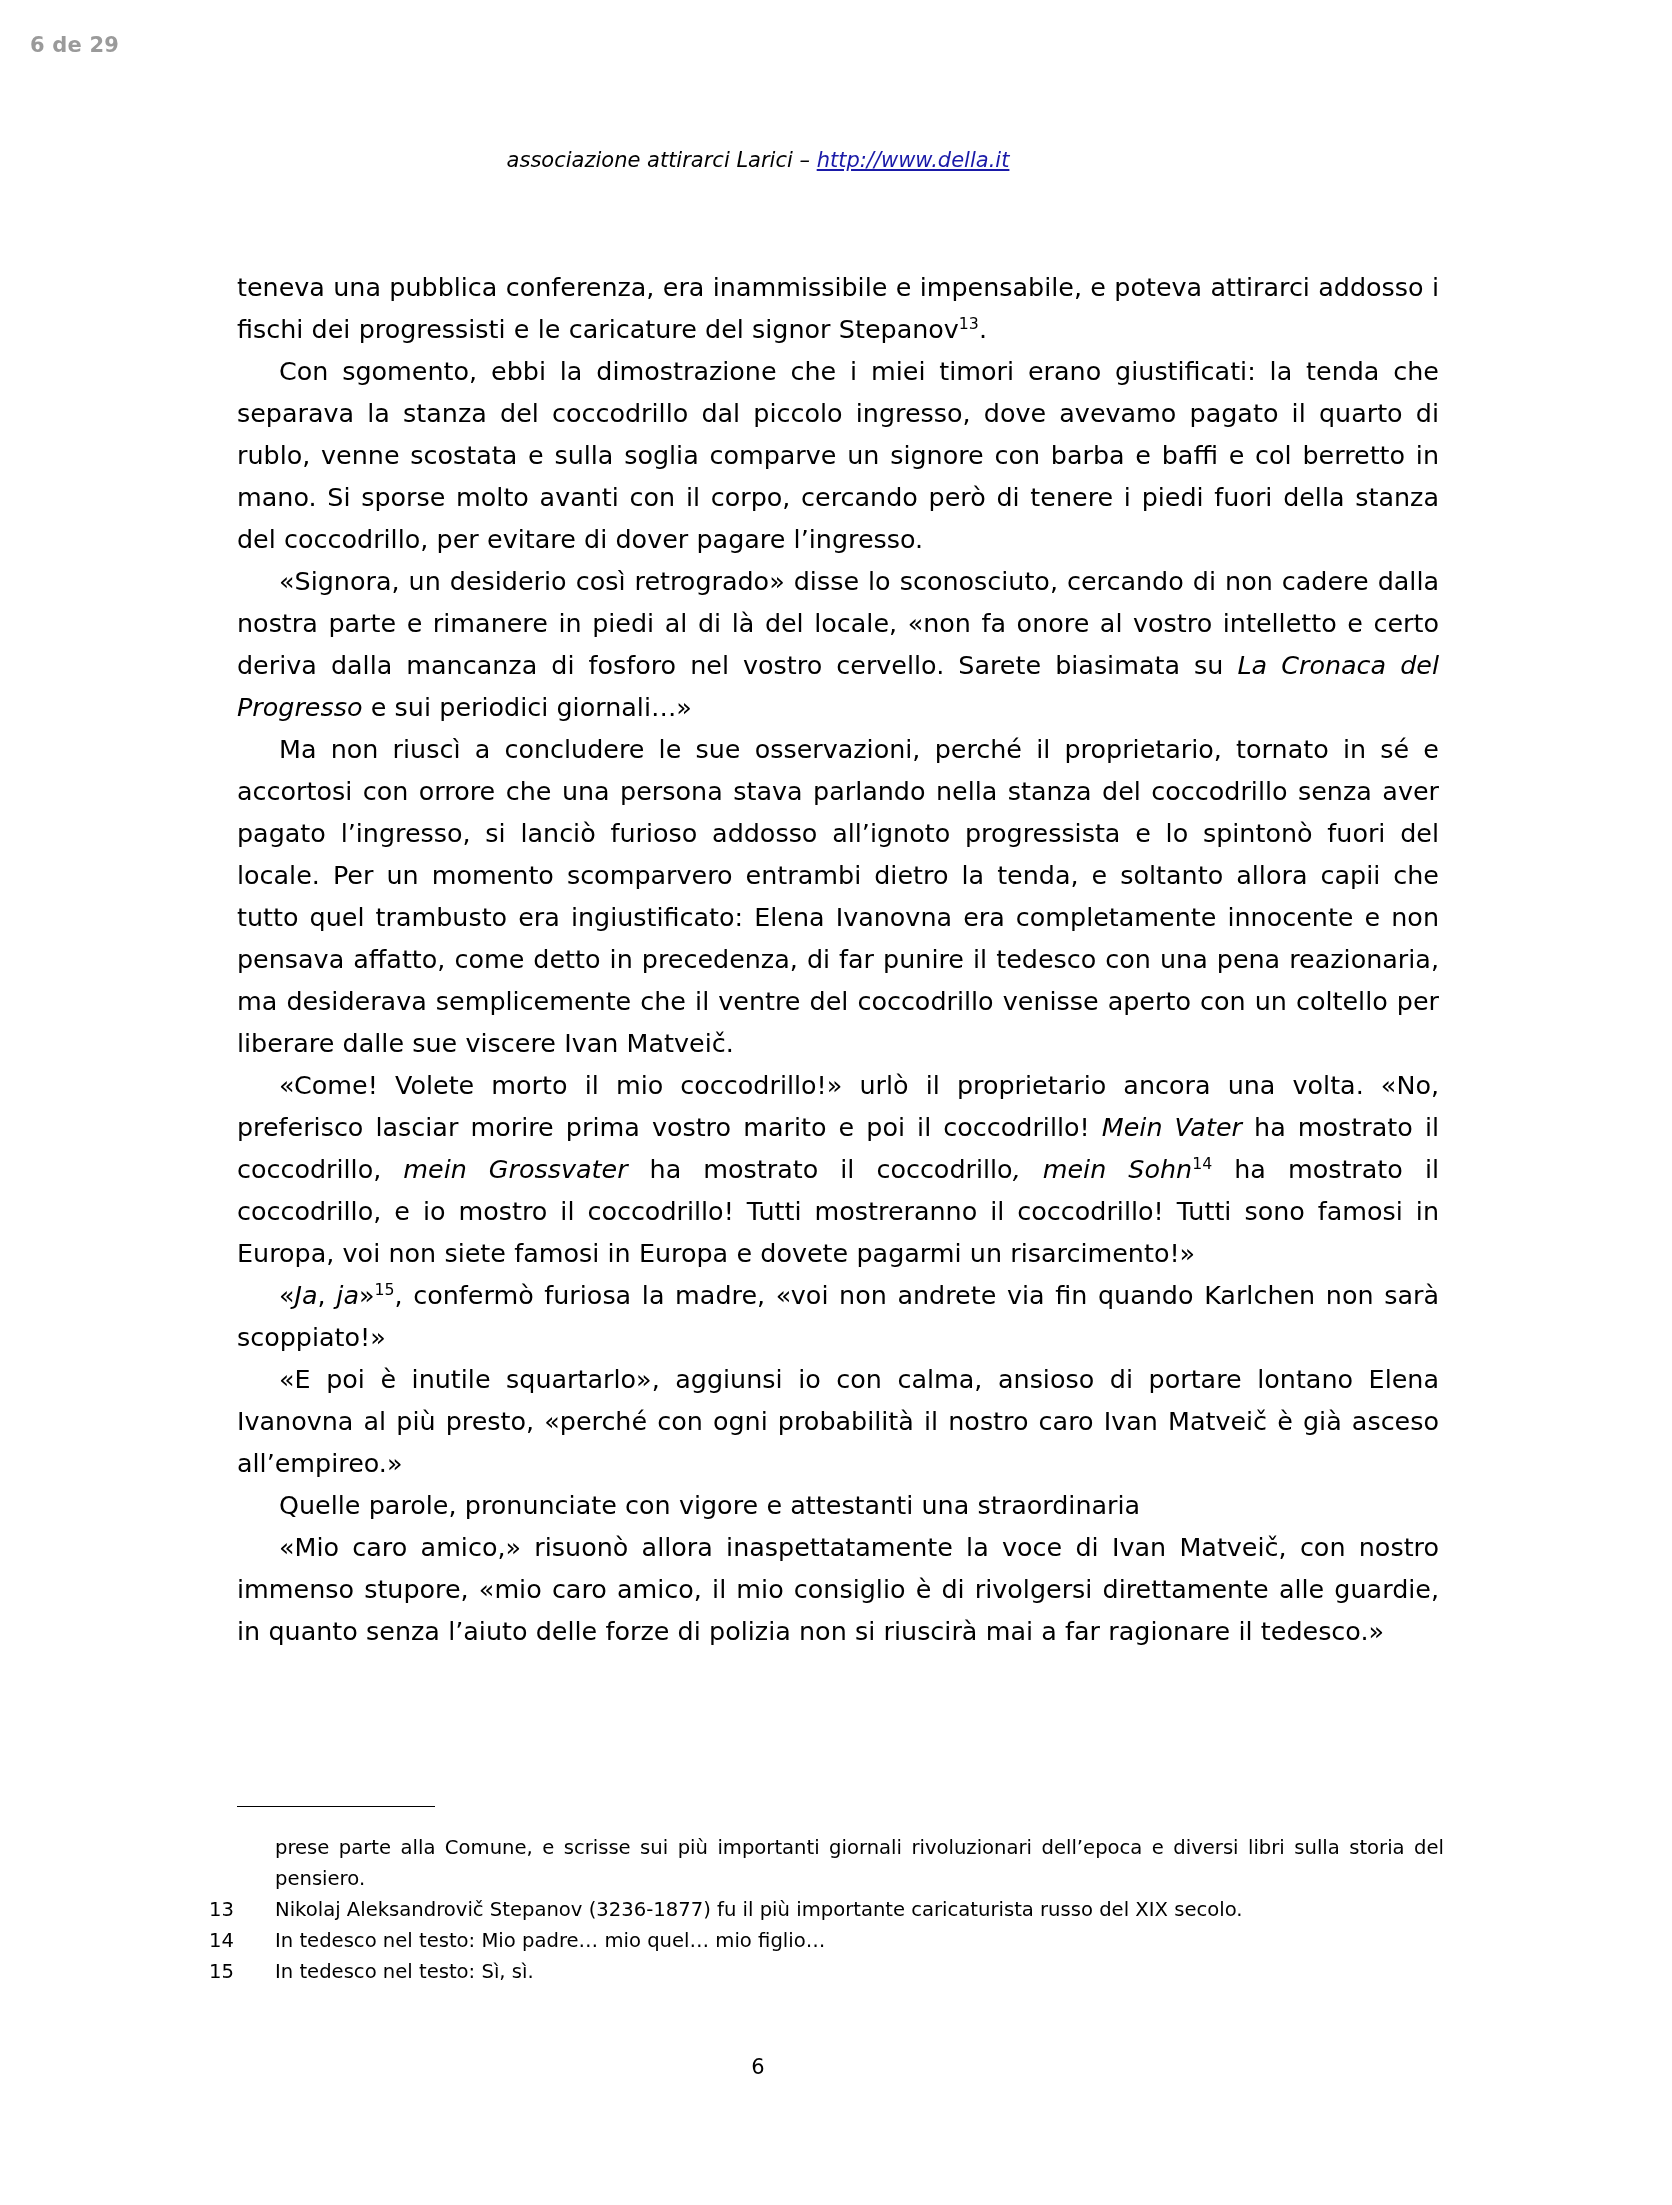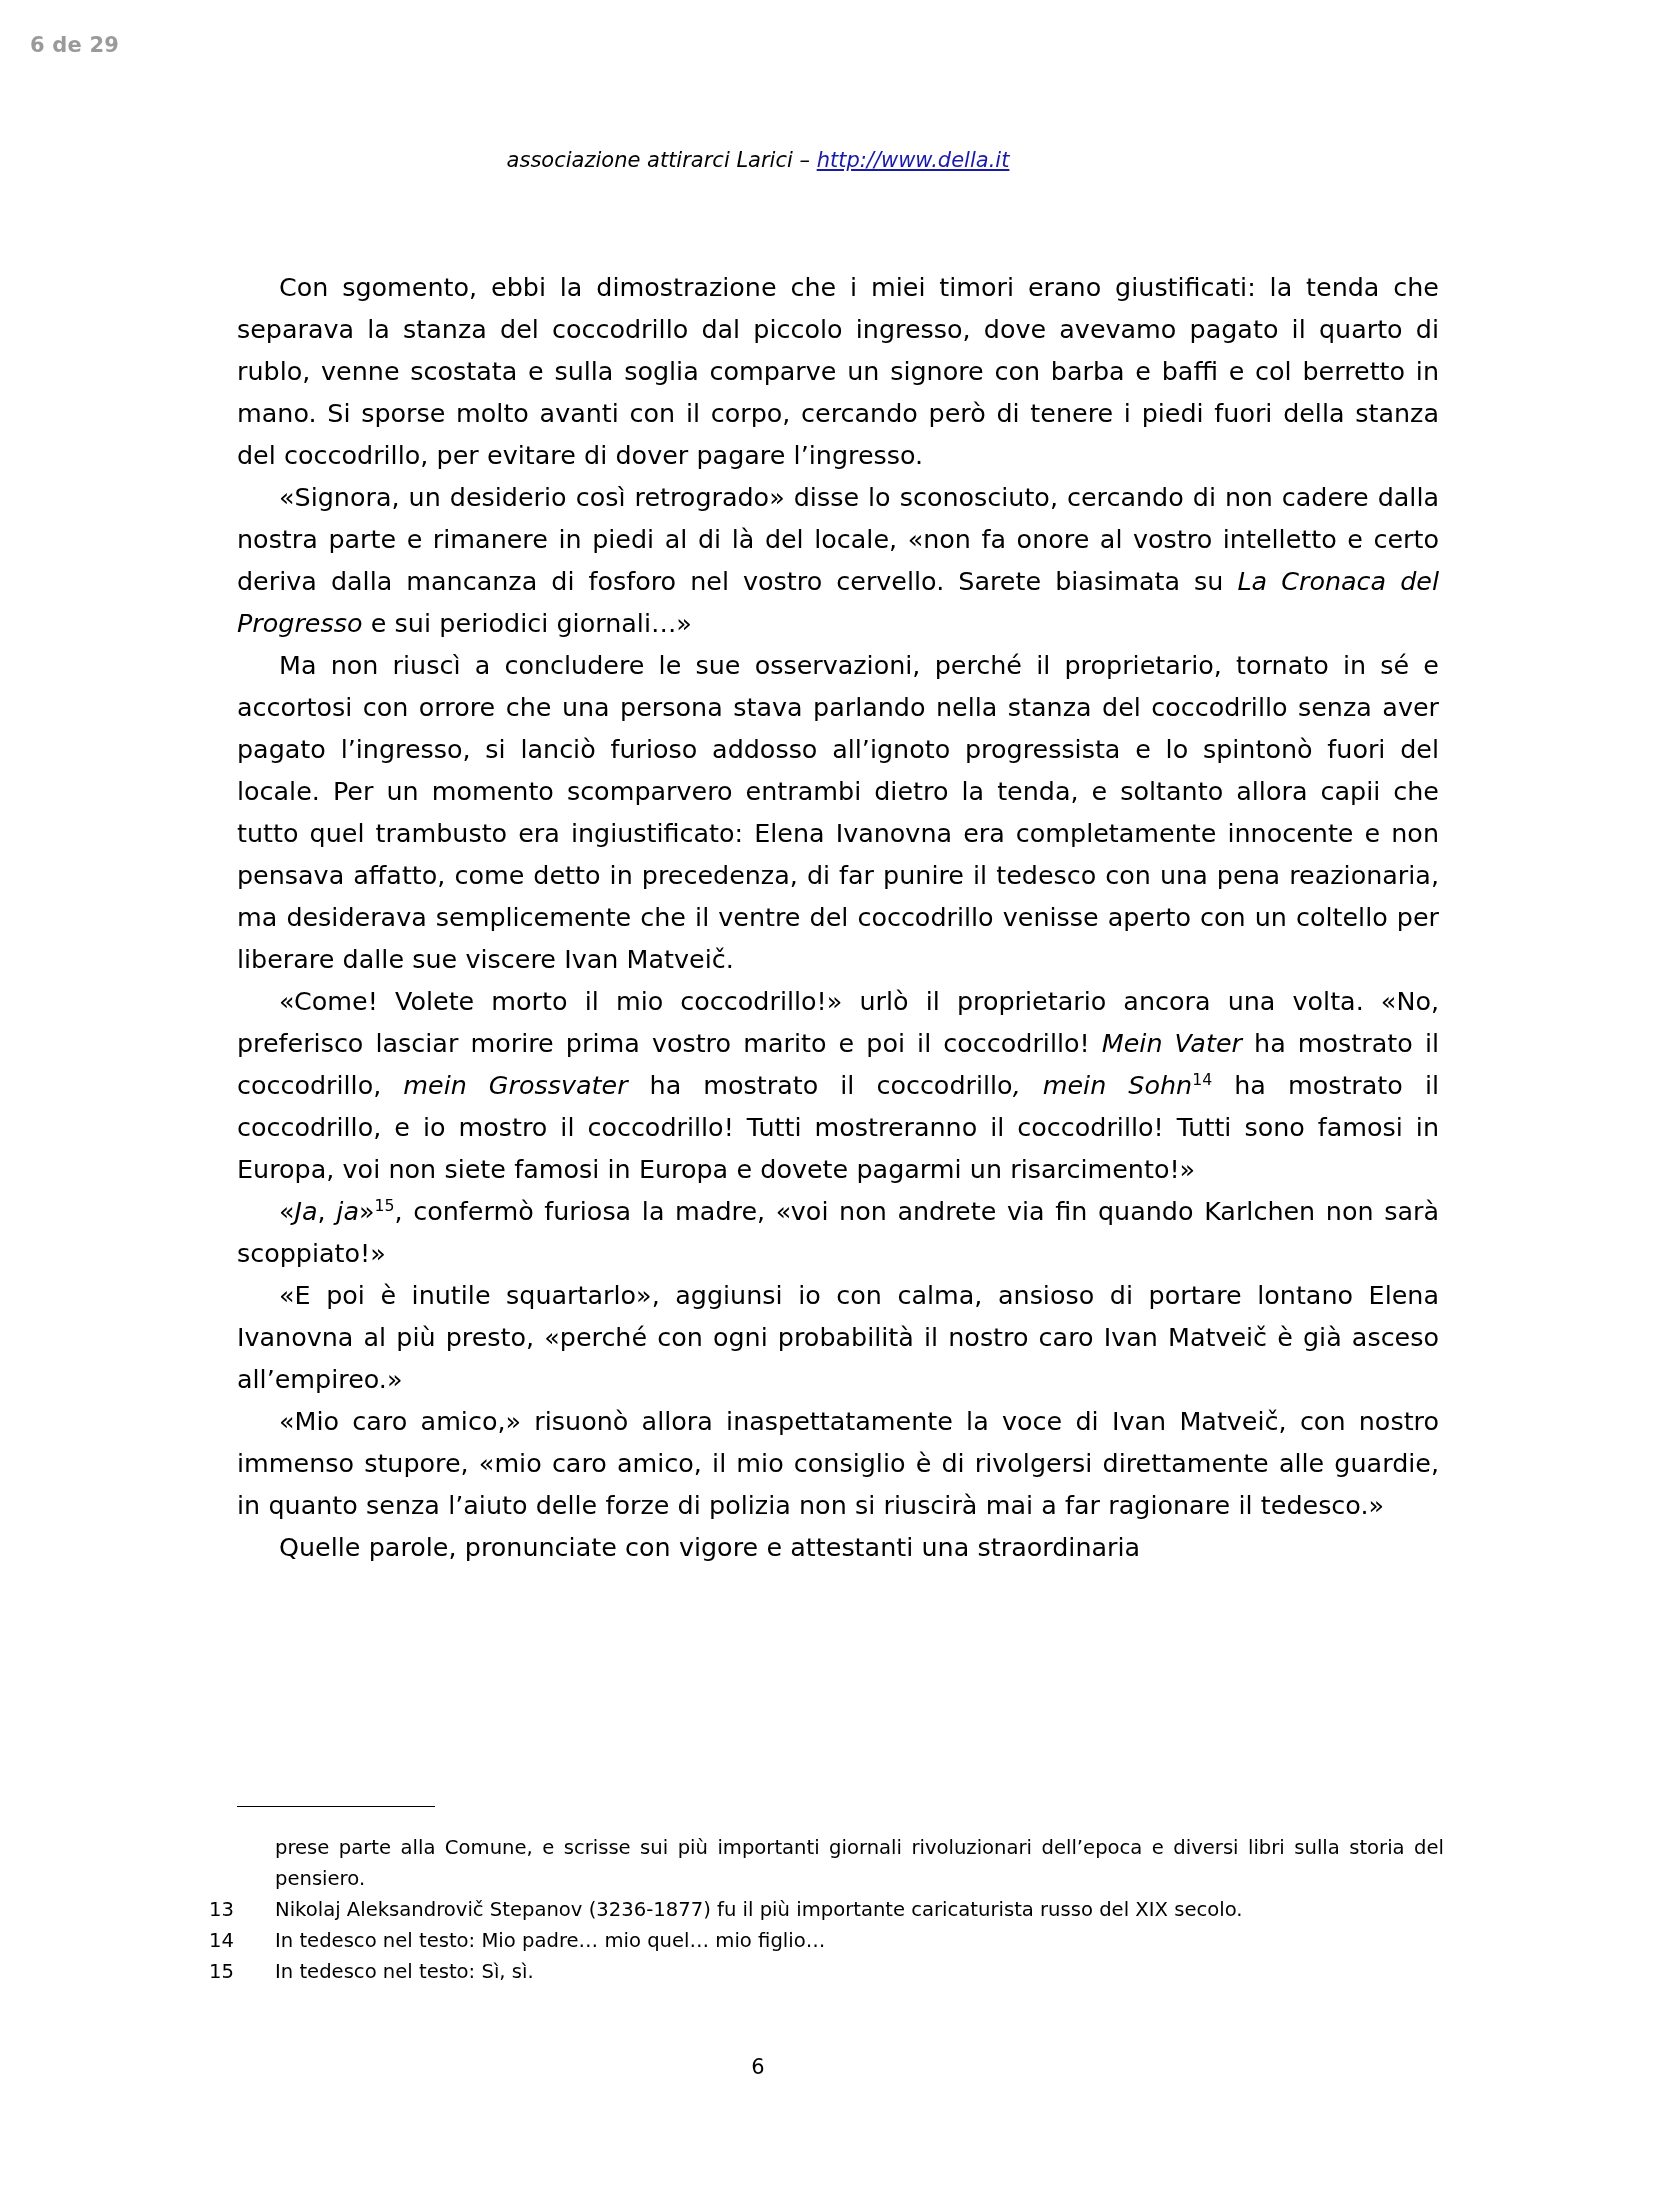--- a/index.html
+++ b/index.html
@@ -118,28 +118,29 @@
 
 <div class="page">
 
   <div class="page-counter">6 de 29</div>
 
   <div class="header">
     <span>associazione attirarci Larici – </span><a class="link" href="#">http://www.della.it</a>
   </div>
 
   <div class="content">
+    <p class="body noindent" id="p1"><span>teneva una pubblica conferenza, era inammissibile e impensabile, e poteva attirarci addosso i fischi dei progressisti e le caricature del signor Stepanov</span><sup>13</sup><span>.</span></p>
     <p class="body" id="p2"><span>Con sgomento, ebbi la dimostrazione che i miei timori erano giustificati: la tenda che separava la stanza del coccodrillo dal piccolo ingresso, dove avevamo pagato il quarto di rublo, venne scostata e sulla soglia comparve un signore con barba e baffi e col berretto in mano. Si sporse molto avanti con il corpo, cercando però di tenere i piedi fuori della stanza del coccodrillo, per evitare di dover pagare l’ingresso.</span></p>
     <p class="body" id="p3"><span>«Signora, un desiderio così retrogrado» disse lo sconosciuto, cercando di non cadere dalla nostra parte e rimanere in piedi al di là del locale, «non fa onore al vostro intelletto e certo deriva dalla mancanza di fosforo nel vostro cervello. Sarete biasimata su </span><span class="it">La Cronaca del Progresso</span><span> e sui periodici giornali…»</span></p>
     <p class="body" id="p4"><span>Ma non riuscì a concludere le sue osservazioni, perché il proprietario, tornato in sé e accortosi con orrore che una persona stava parlando nella stanza del coccodrillo senza aver pagato l’ingresso, si lanciò furioso addosso all’ignoto progressista e lo spintonò fuori del locale. Per un momento scomparvero entrambi dietro la tenda, e soltanto allora capii che tutto quel trambusto era ingiustificato: Elena Ivanovna era completamente innocente e non pensava affatto, come detto in precedenza, di far punire il tedesco con una pena reazionaria, ma desiderava semplicemente che il ventre del coccodrillo venisse aperto con un coltello per liberare dalle sue viscere Ivan Matveič.</span></p>
     <p class="body" id="p5"><span>«Come! Volete morto il mio coccodrillo!» urlò il proprietario ancora una volta. «No, preferisco lasciar morire prima vostro marito e poi il coccodrillo! </span><span class="it">Mein Vater</span><span> ha mostrato il coccodrillo, </span><span class="it">mein Grossvater</span><span> ha mostrato il coccodrillo</span><span class="it">, mein Sohn</span><sup>14</sup><span> ha mostrato il coccodrillo, e io mostro il coccodrillo! Tutti mostreranno il coccodrillo! Tutti sono famosi in Europa, voi non siete famosi in Europa e dovete pagarmi un risarcimento!»</span></p>
     <p class="body" id="p6"><span>«</span><span class="it">Ja</span><span>, </span><span class="it">ja</span><span>»</span><sup>15</sup><span>, confermò furiosa la madre, «voi non andrete via fin quando Karlchen non sarà scoppiato!»</span></p>
     <p class="body" id="p7"><span>«E poi è inutile squartarlo», aggiunsi io con calma, ansioso di portare lontano Elena Ivanovna al più presto, «perché con ogni probabilità il nostro caro Ivan Matveič è già asceso all’empireo.»</span></p>
+    <p class="body" id="p9"><span>Quelle parole, pronunciate con vigore e attestanti una straordinaria</span></p>
     <p class="body" id="p8"><span>«Mio caro amico,» risuonò allora inaspettatamente la voce di Ivan Matveič, con nostro immenso stupore, «mio caro amico, il mio consiglio è di rivolgersi direttamente alle guardie, in quanto senza l’aiuto delle forze di polizia non si riuscirà mai a far ragionare il tedesco.»</span></p>
-    <p class="body" id="p9"><span>Quelle parole, pronunciate con vigore e attestanti una straordinaria</span></p>
   </div>
 
   <div class="footnote-rule"></div>
 
   <div class="footnotes">
       <p class="fn cont"><span>prese parte alla Comune, e scrisse sui più importanti giornali rivoluzionari dell’epoca e diversi libri sulla storia del pensiero.</span></p>
       <p class="fn fn-hang"><span class="fn-num">13</span><span>Nikolaj Aleksandrovič Stepanov (3236-1877) fu il più importante caricaturista russo del XIX secolo.</span></p>
       <p class="fn fn-hang"><span class="fn-num">14</span><span>In tedesco nel testo: Mio padre… mio quel… mio figlio…</span></p>
       <p class="fn fn-hang"><span class="fn-num">15</span><span>In tedesco nel testo: Sì, sì.</span></p>
     </div>

